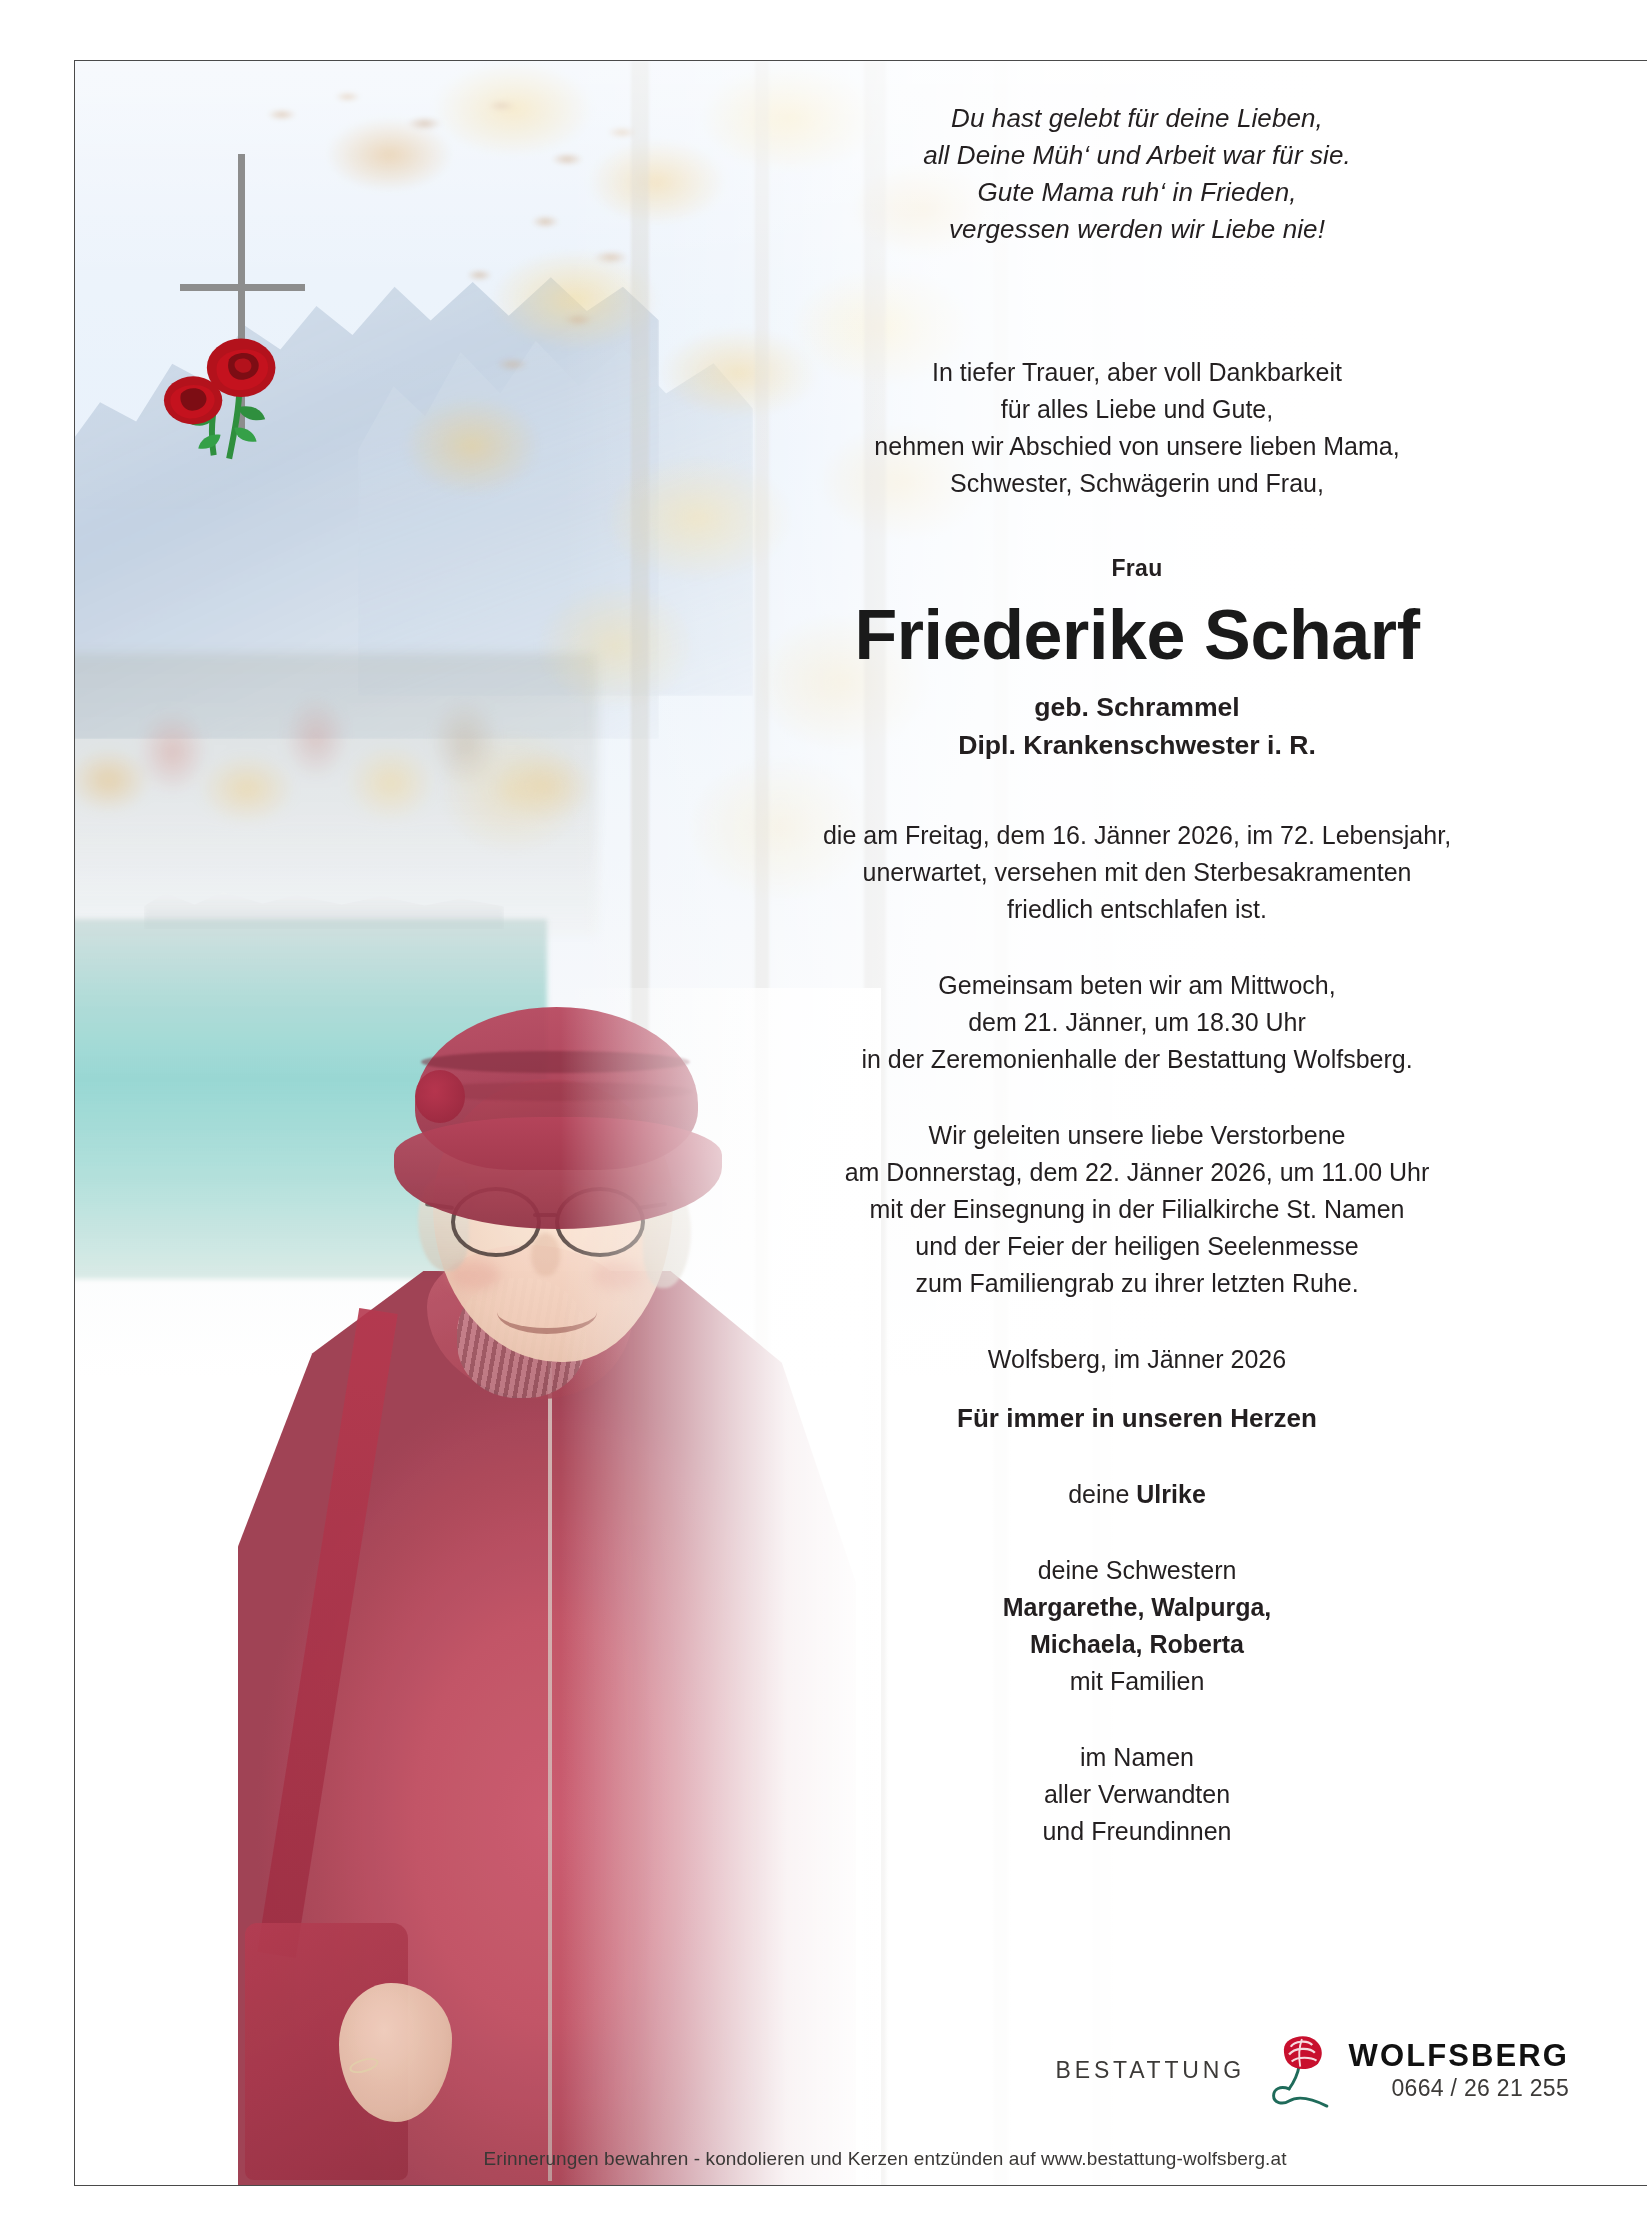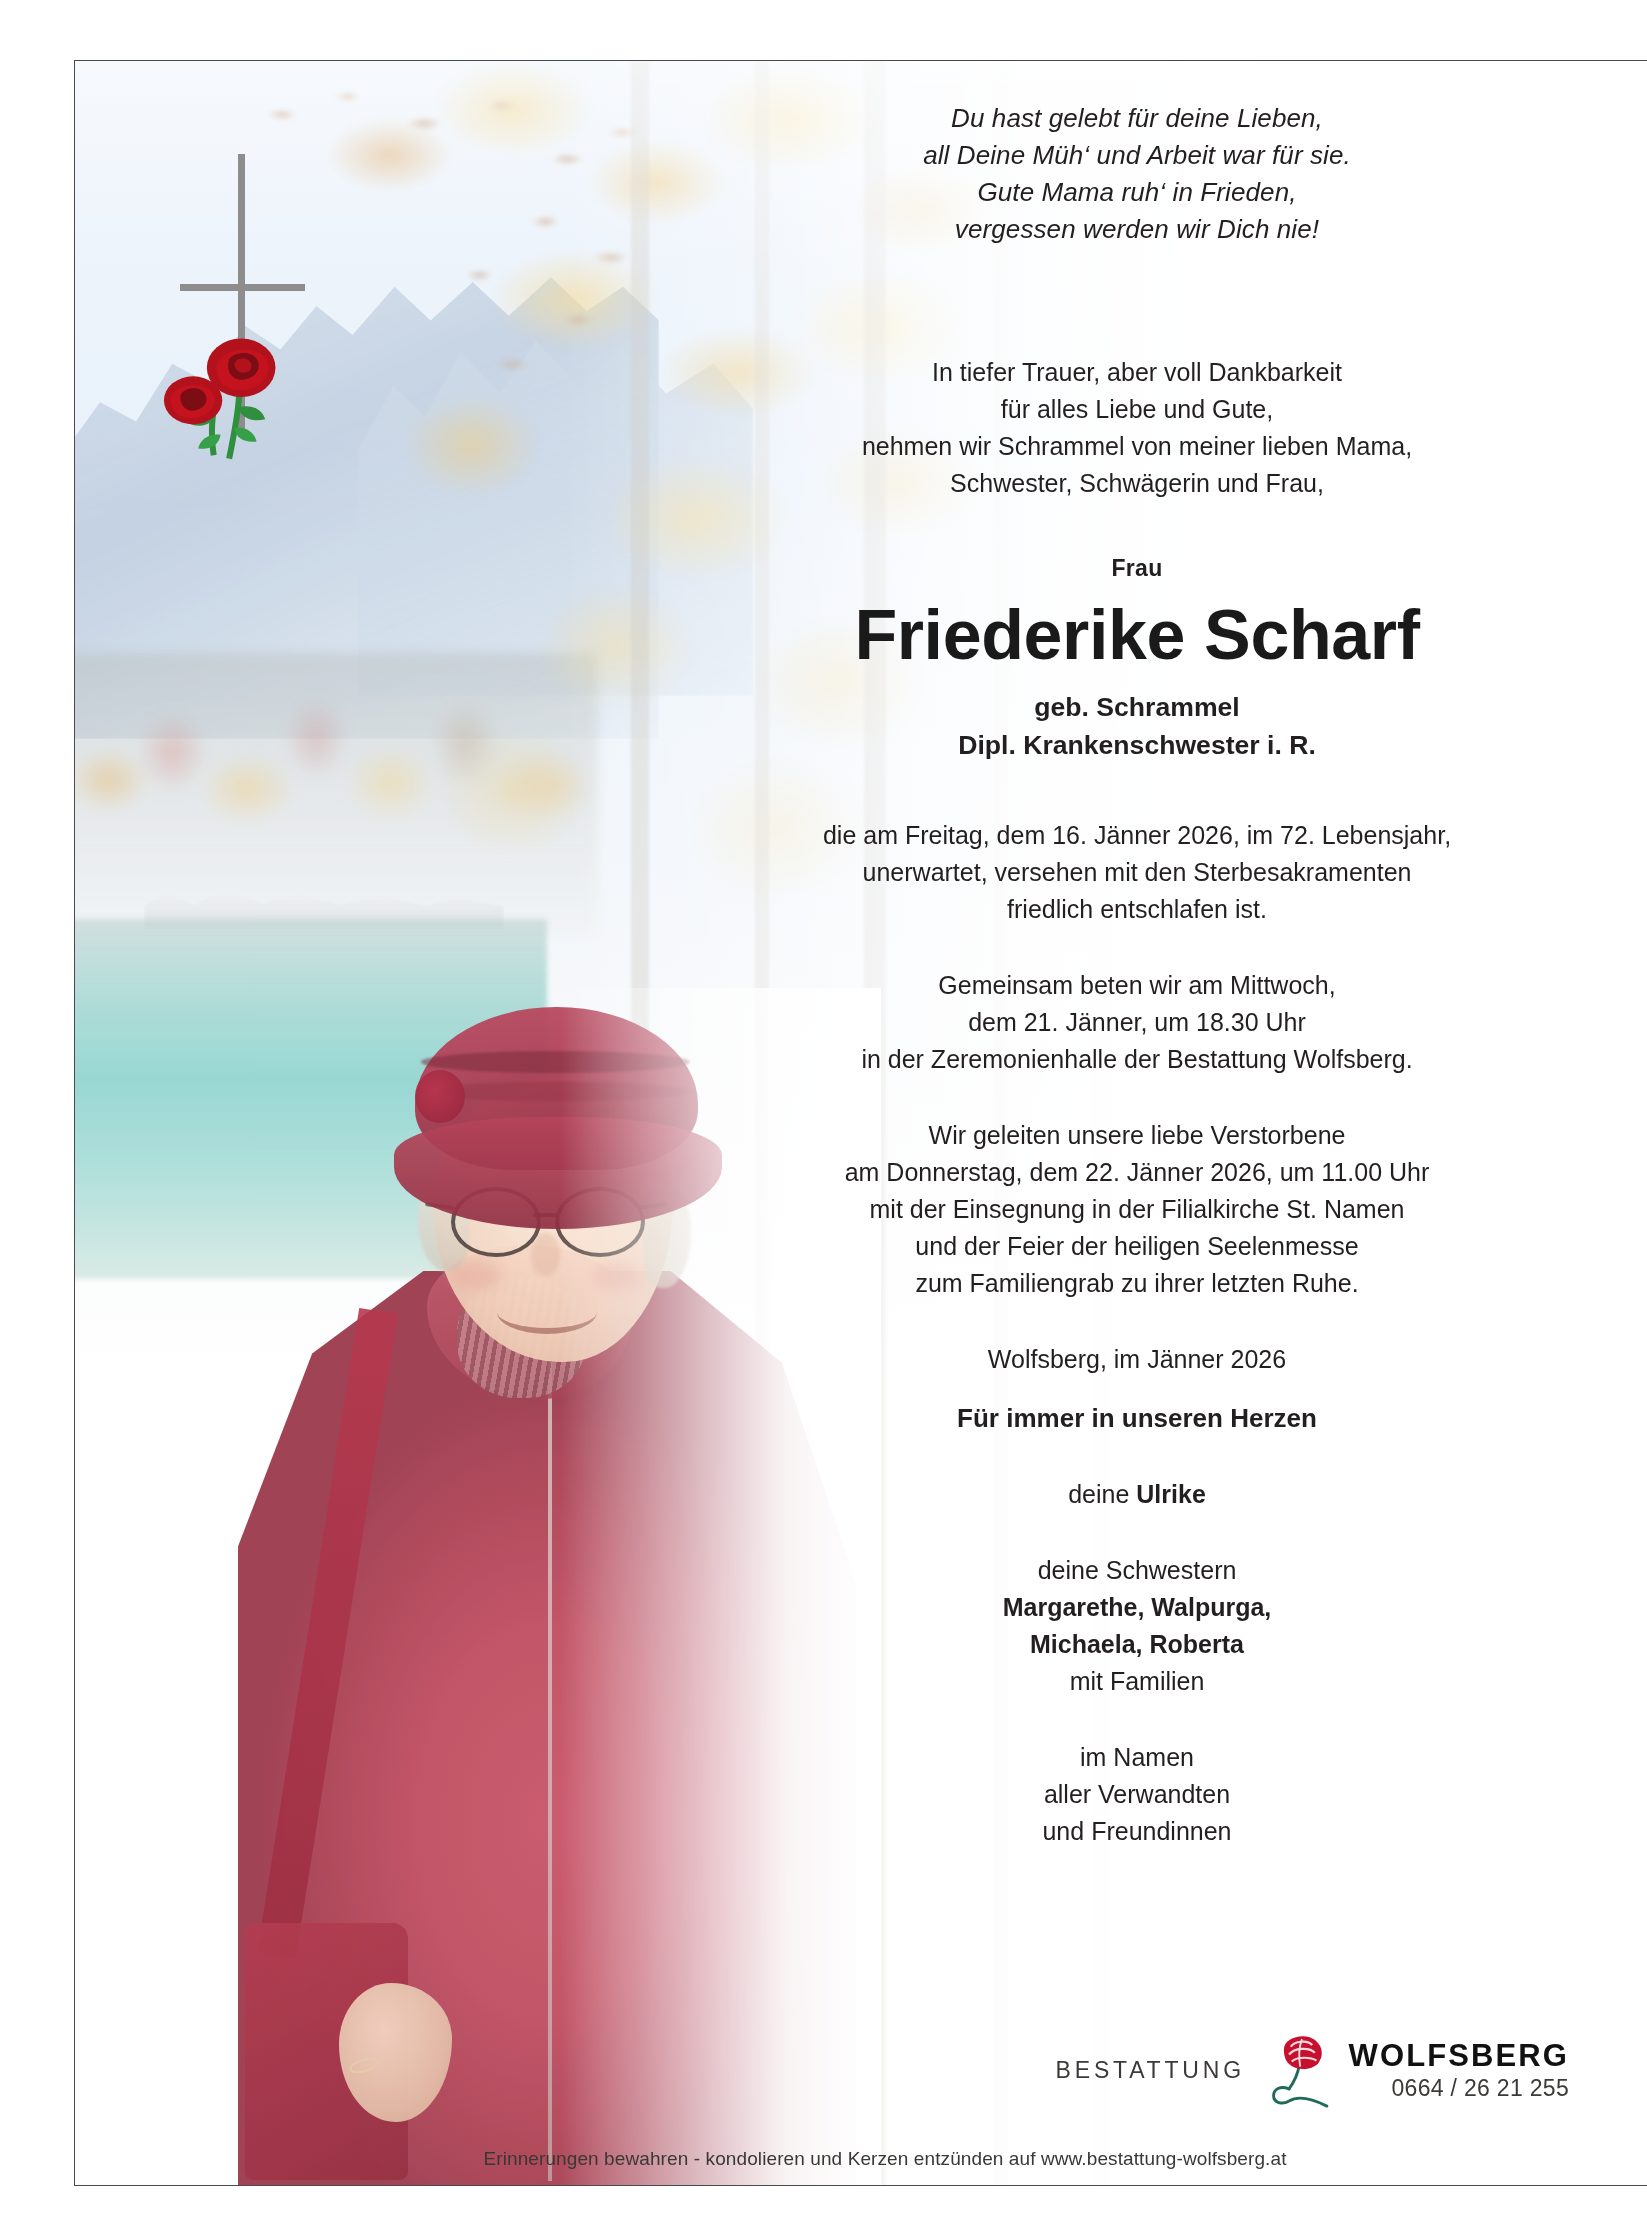--- a/index.html
+++ b/index.html
@@ -399,30 +399,30 @@
   </div>
 
   <div id="text">
 
     <div class="sp-m"></div>
 
     <div class="poem">
       <div>Du hast gelebt für deine Lieben,</div>
       <div>all Deine Müh‘ und Arbeit war für sie.</div>
       <div>Gute Mama ruh‘ in Frieden,</div>
-      <div>vergessen werden wir Dich nie!</div>
+      <div>vergessen werden wir Liebe nie!</div>
     </div>
 
     <div class="sp-xl"></div>
     <div class="sp-m"></div>
 
     <div class="para">
       <div>In tiefer Trauer, aber voll Dankbarkeit</div>
       <div>für alles Liebe und Gute,</div>
-      <div>nehmen wir Schrammel von meiner lieben Mama,</div>
+      <div>nehmen wir Abschied von unsere lieben Mama,</div>
       <div>Schwester, Schwägerin und Frau,</div>
     </div>
 
     <div class="sp-l"></div>
 
     <div class="frau">Frau</div>
 
     <div class="sp-xs"></div>
 
     <div class="name">Friederike Scharf</div>

